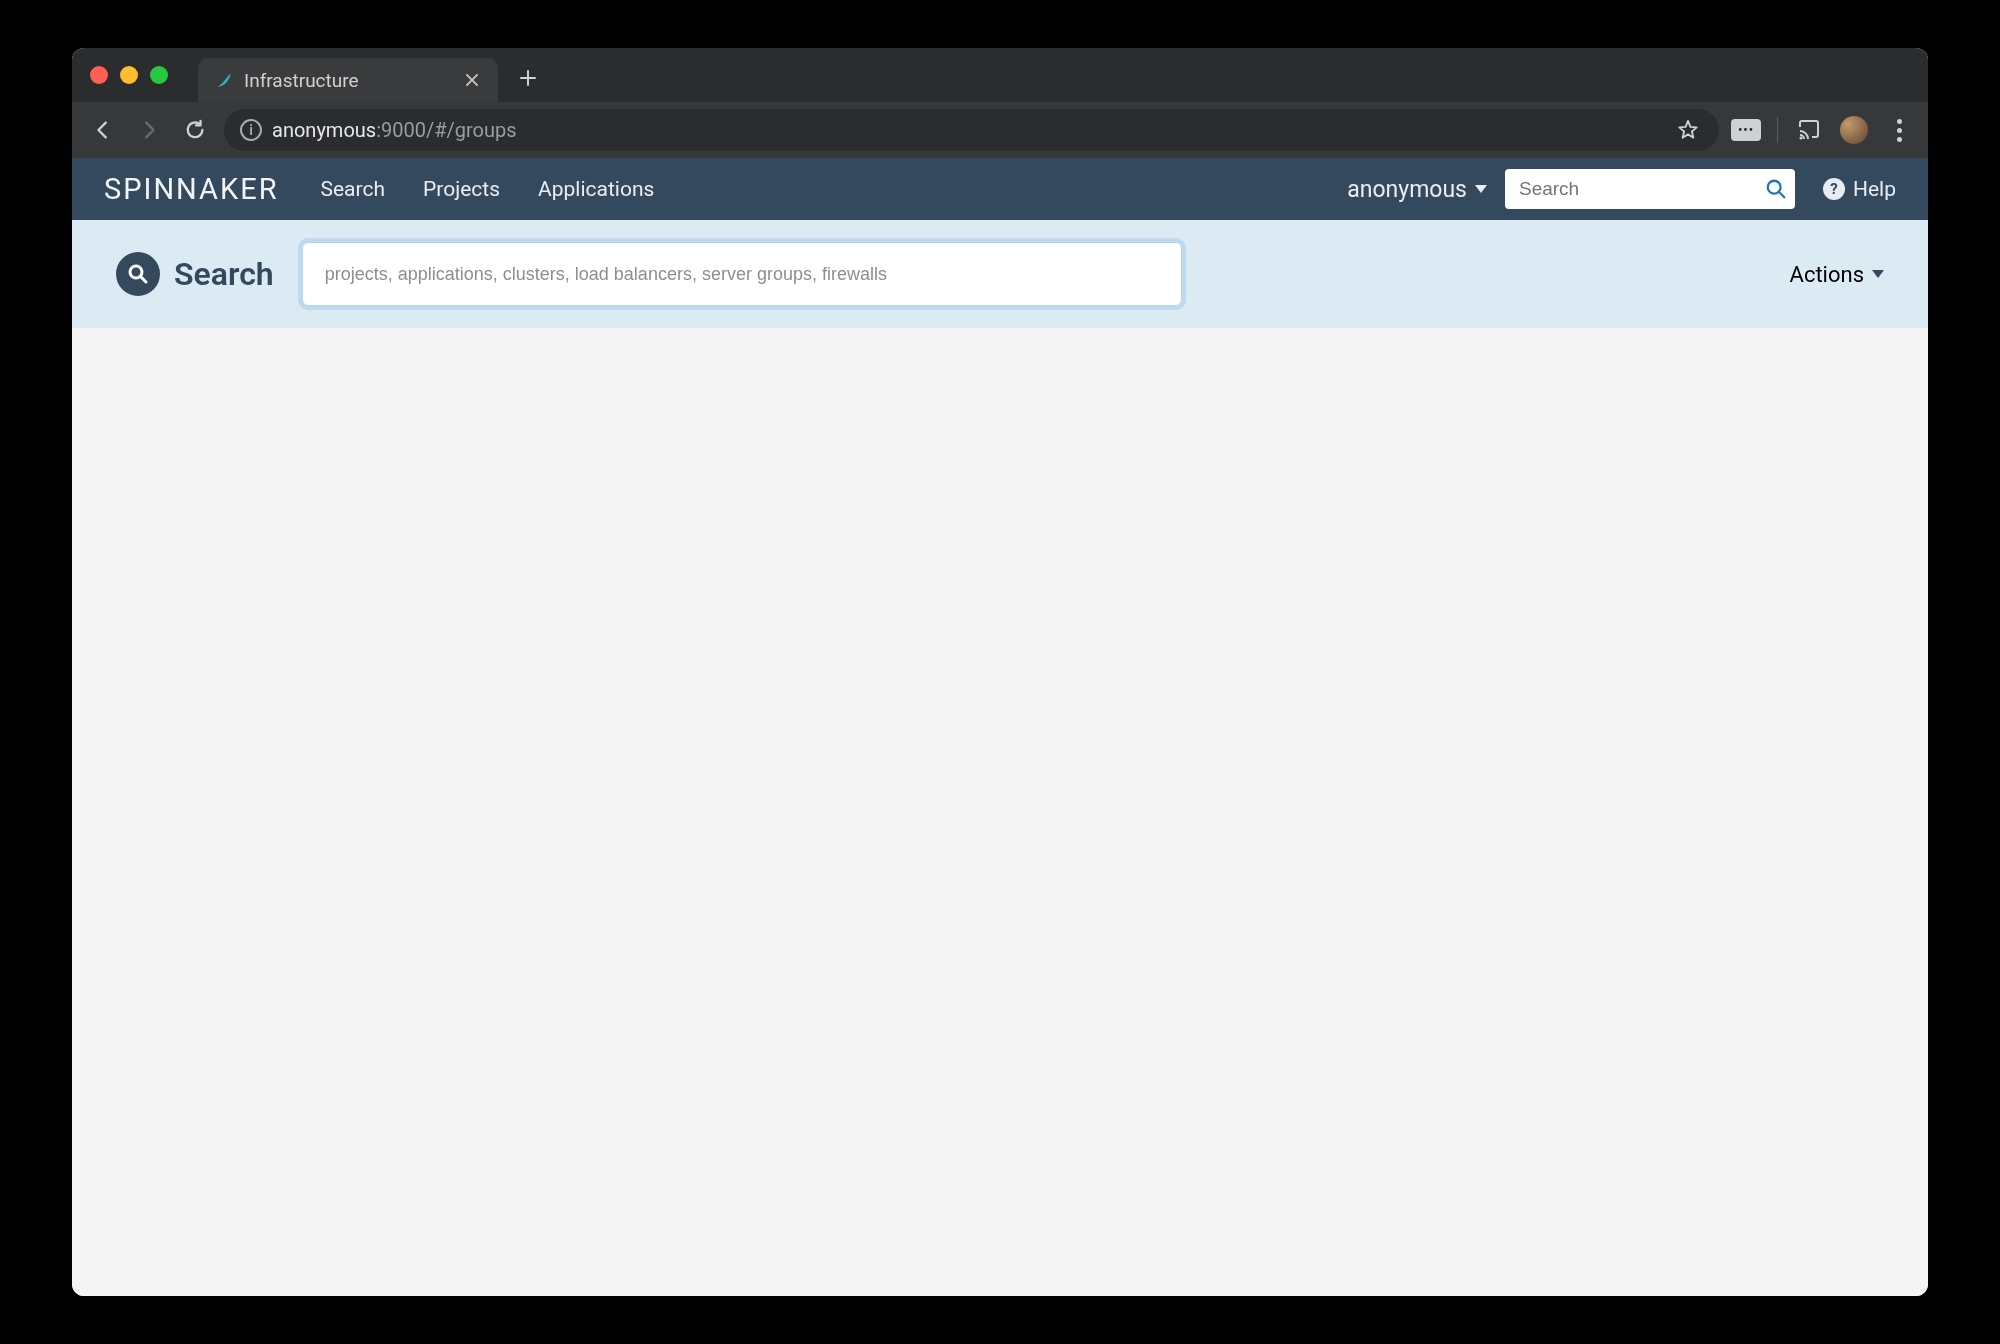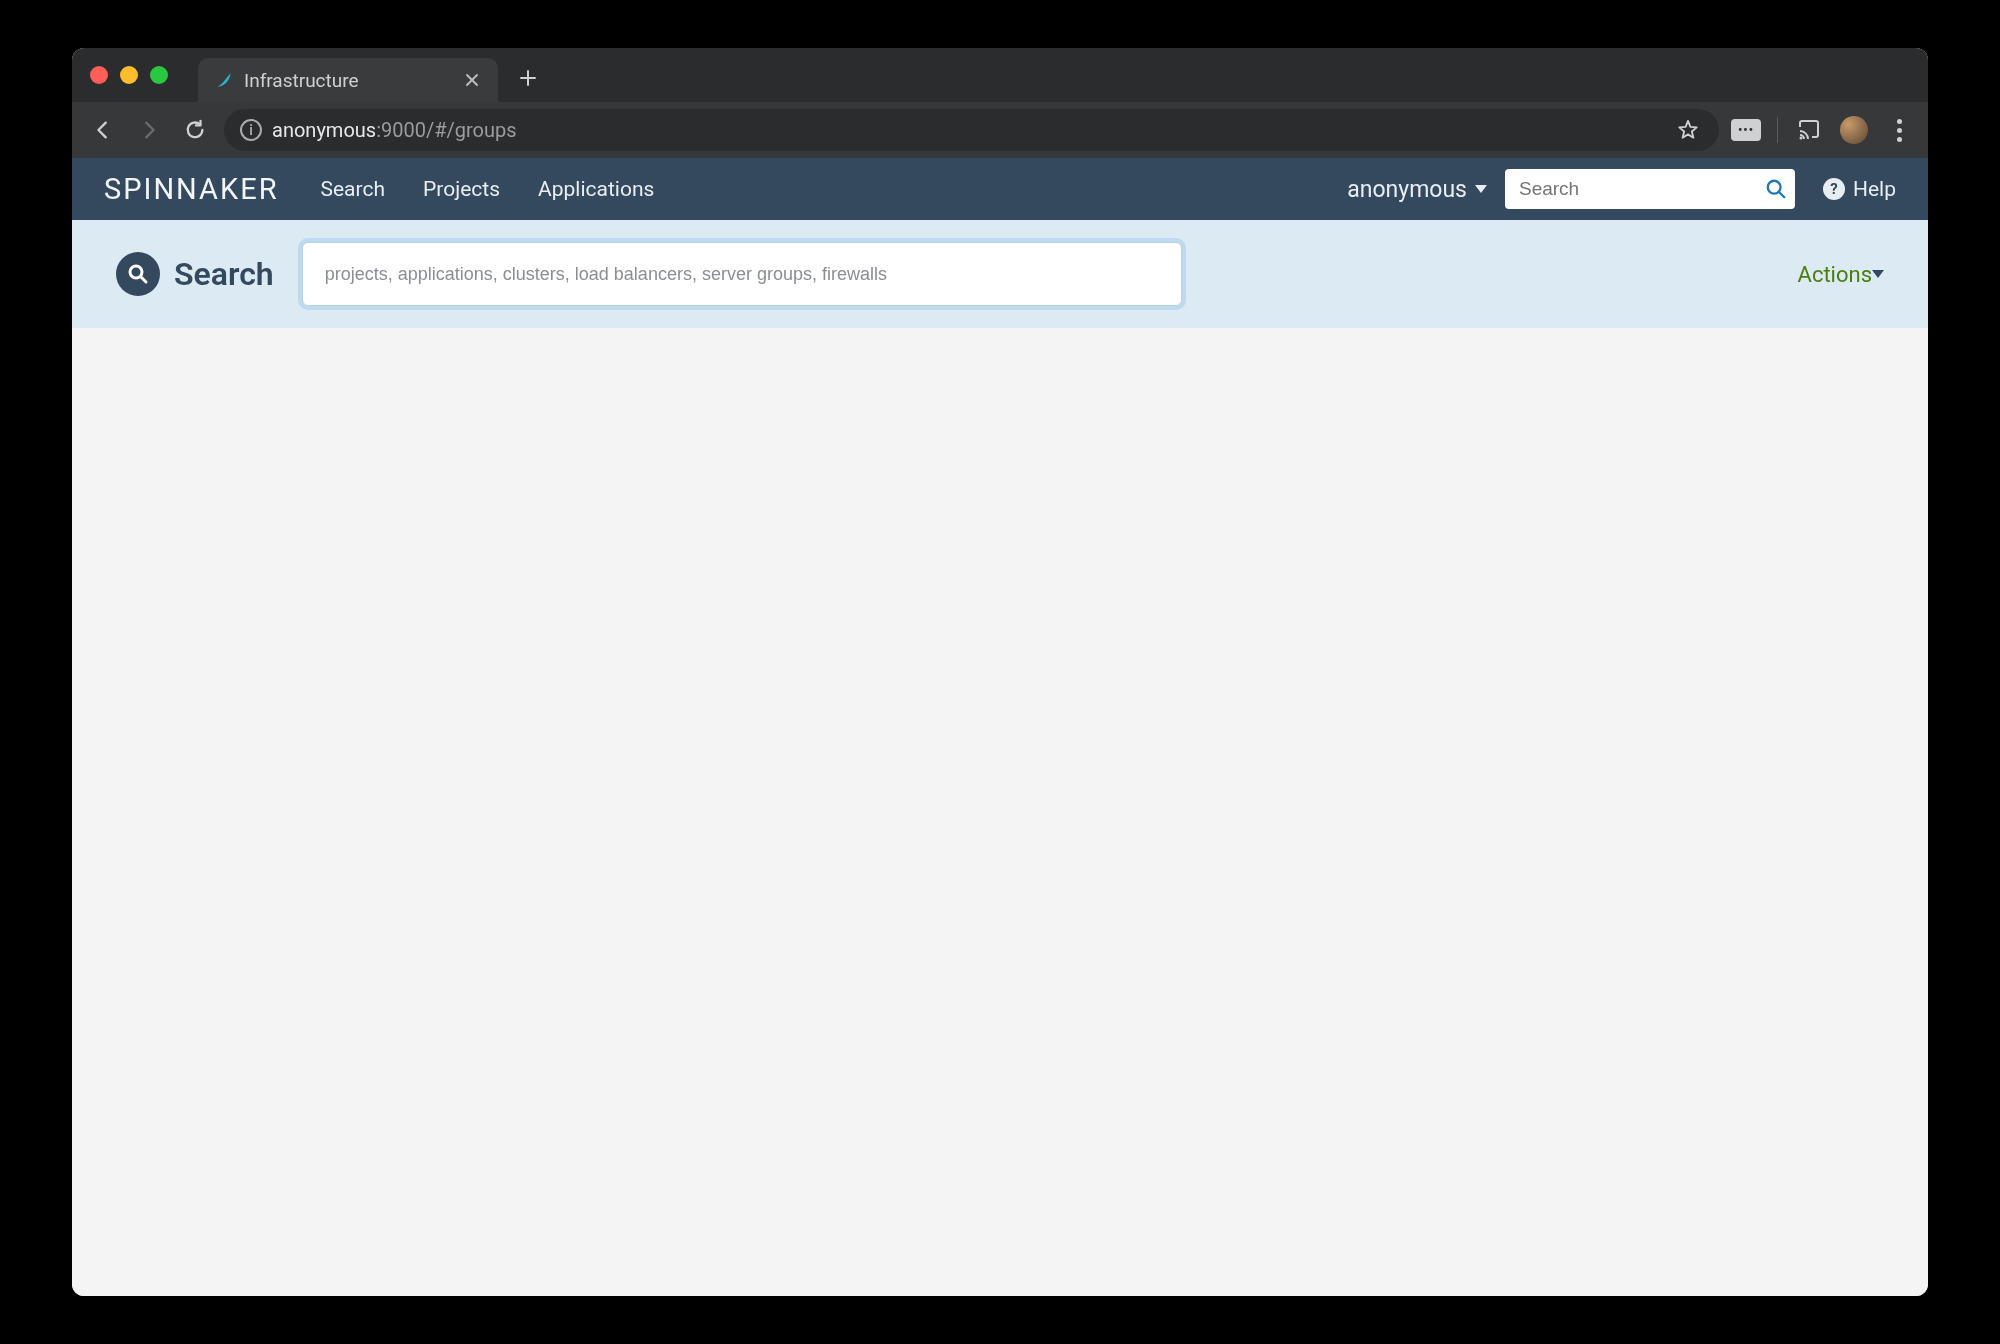--- a/index.html
+++ b/index.html
@@ -203,21 +203,21 @@
     }
     .big-search input {
       width:100%;height:100%;background:#fff;
       border:1px solid #b9d3e4;border-radius:6px;
       padding:0 22px;font-size:18px;color:#444;outline:none;
       box-shadow:0 0 0 4px rgba(100,170,230,0.25);
     }
     .big-search input::placeholder { color:#8a8f94; }
     .page-bar-spacer { flex:1; }
     .actions-menu {
-      display:flex;align-items:center;color:#4d7c0f;font-size:22px;cursor:pointer;
+      display:flex;align-items:center;gap:8px;color:#000000;font-size:22px;cursor:pointer;
     }
     .caret-down-dark {
       width:0;height:0;border-left:6px solid transparent;border-right:6px solid transparent;border-top:8px solid #34495e;
     }
     
     .content { flex:1; background:#f4f4f4; }
     svg { display:block; }
   </style>
 </head>
 <body>

